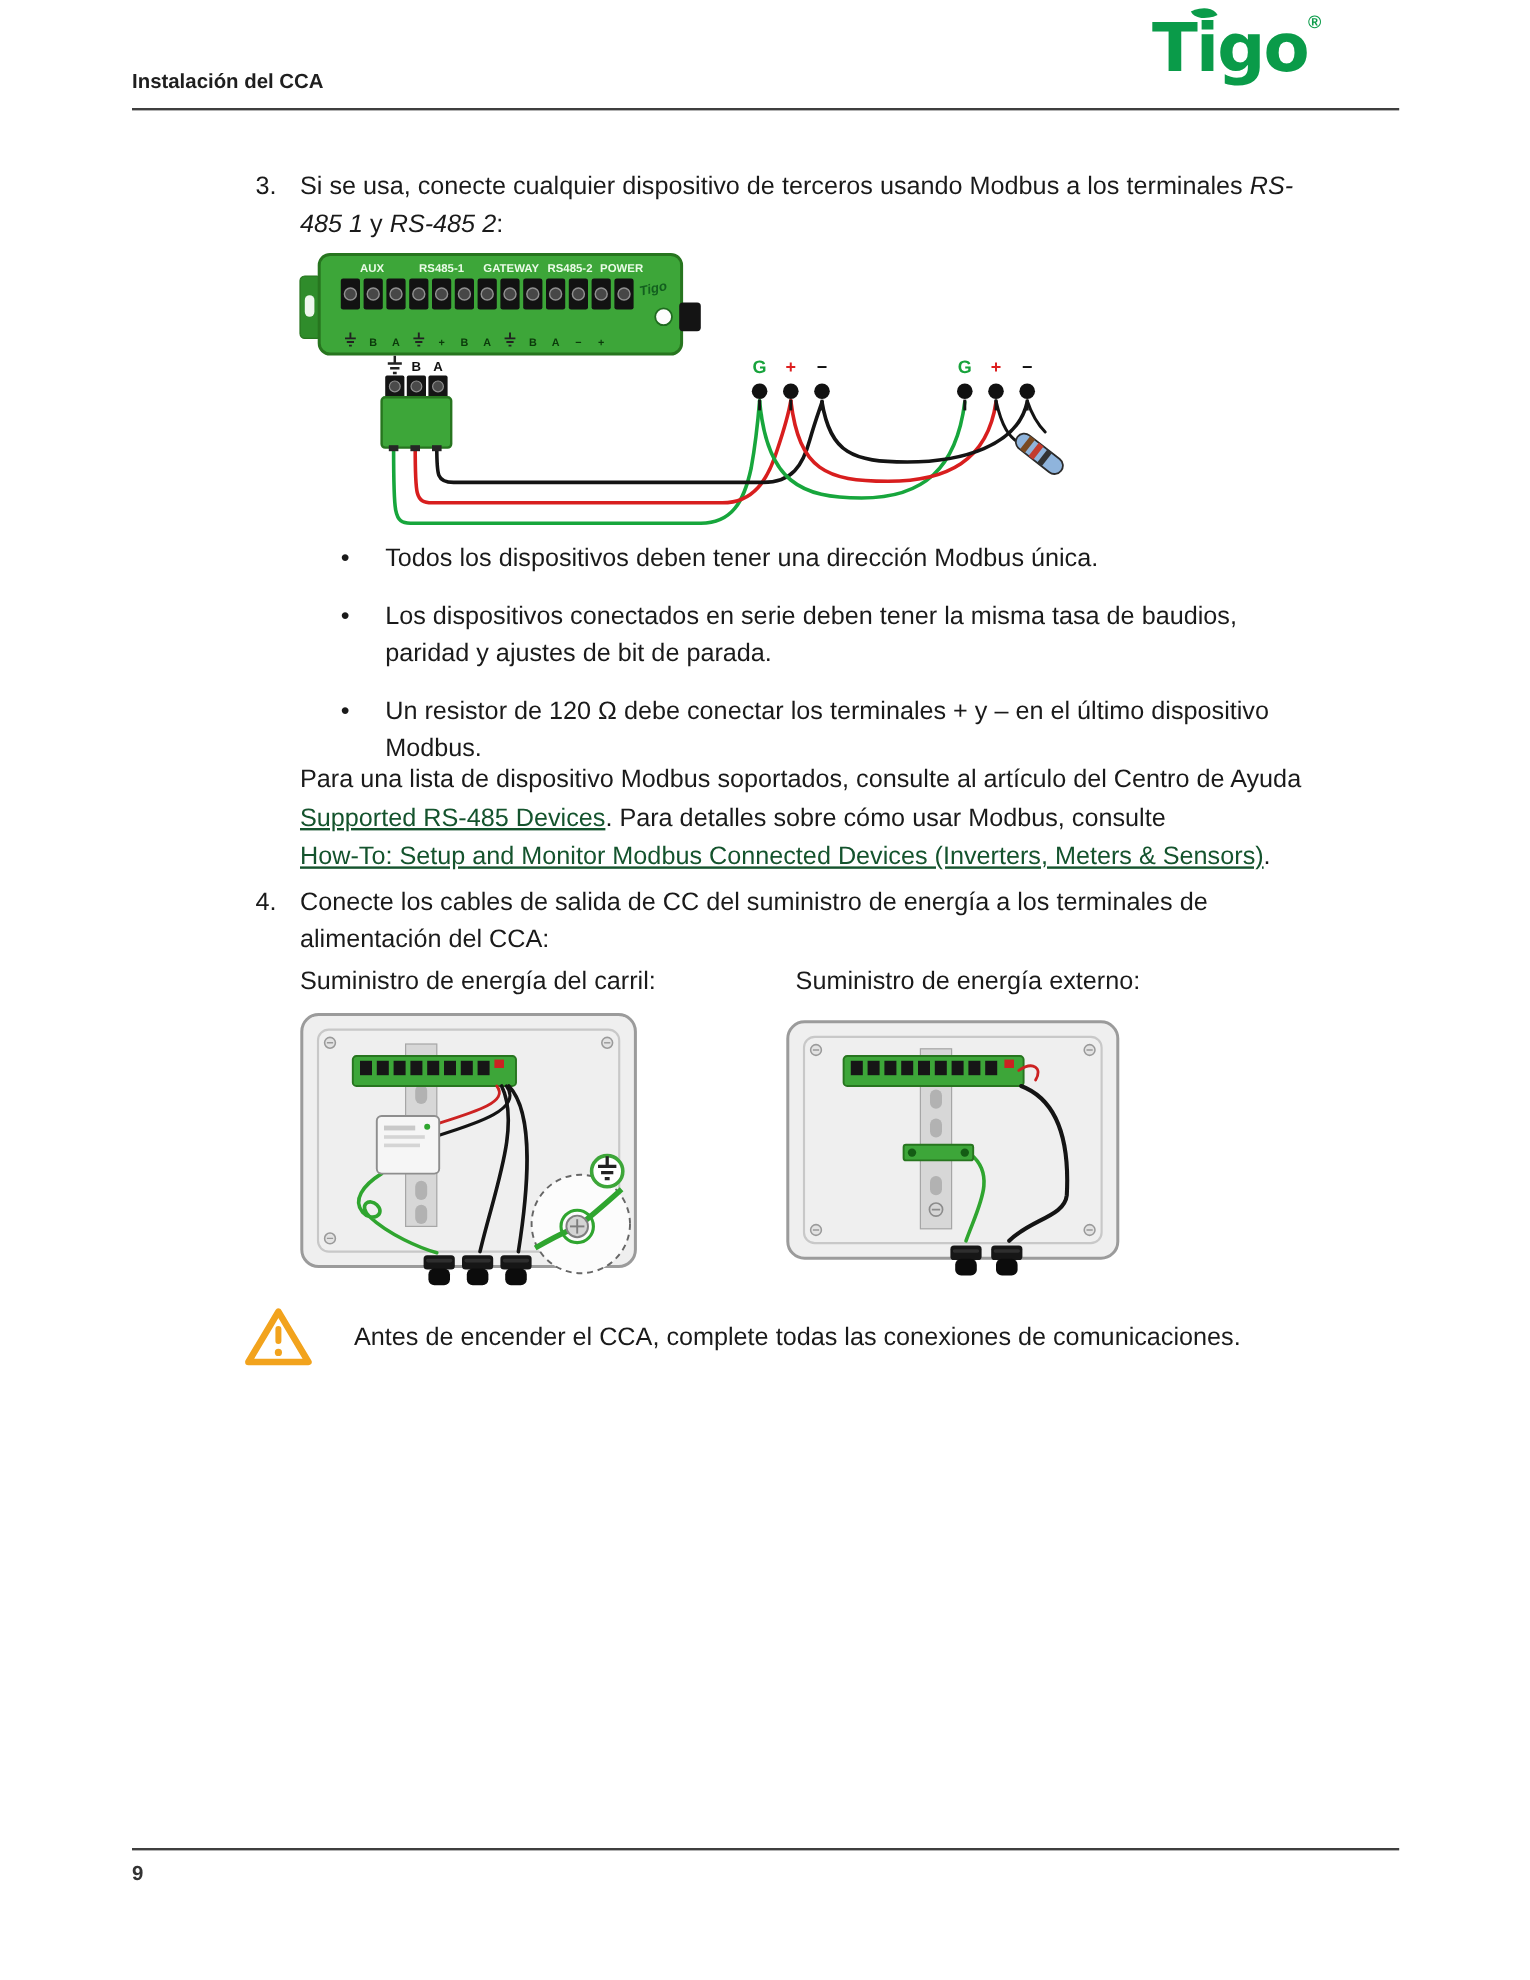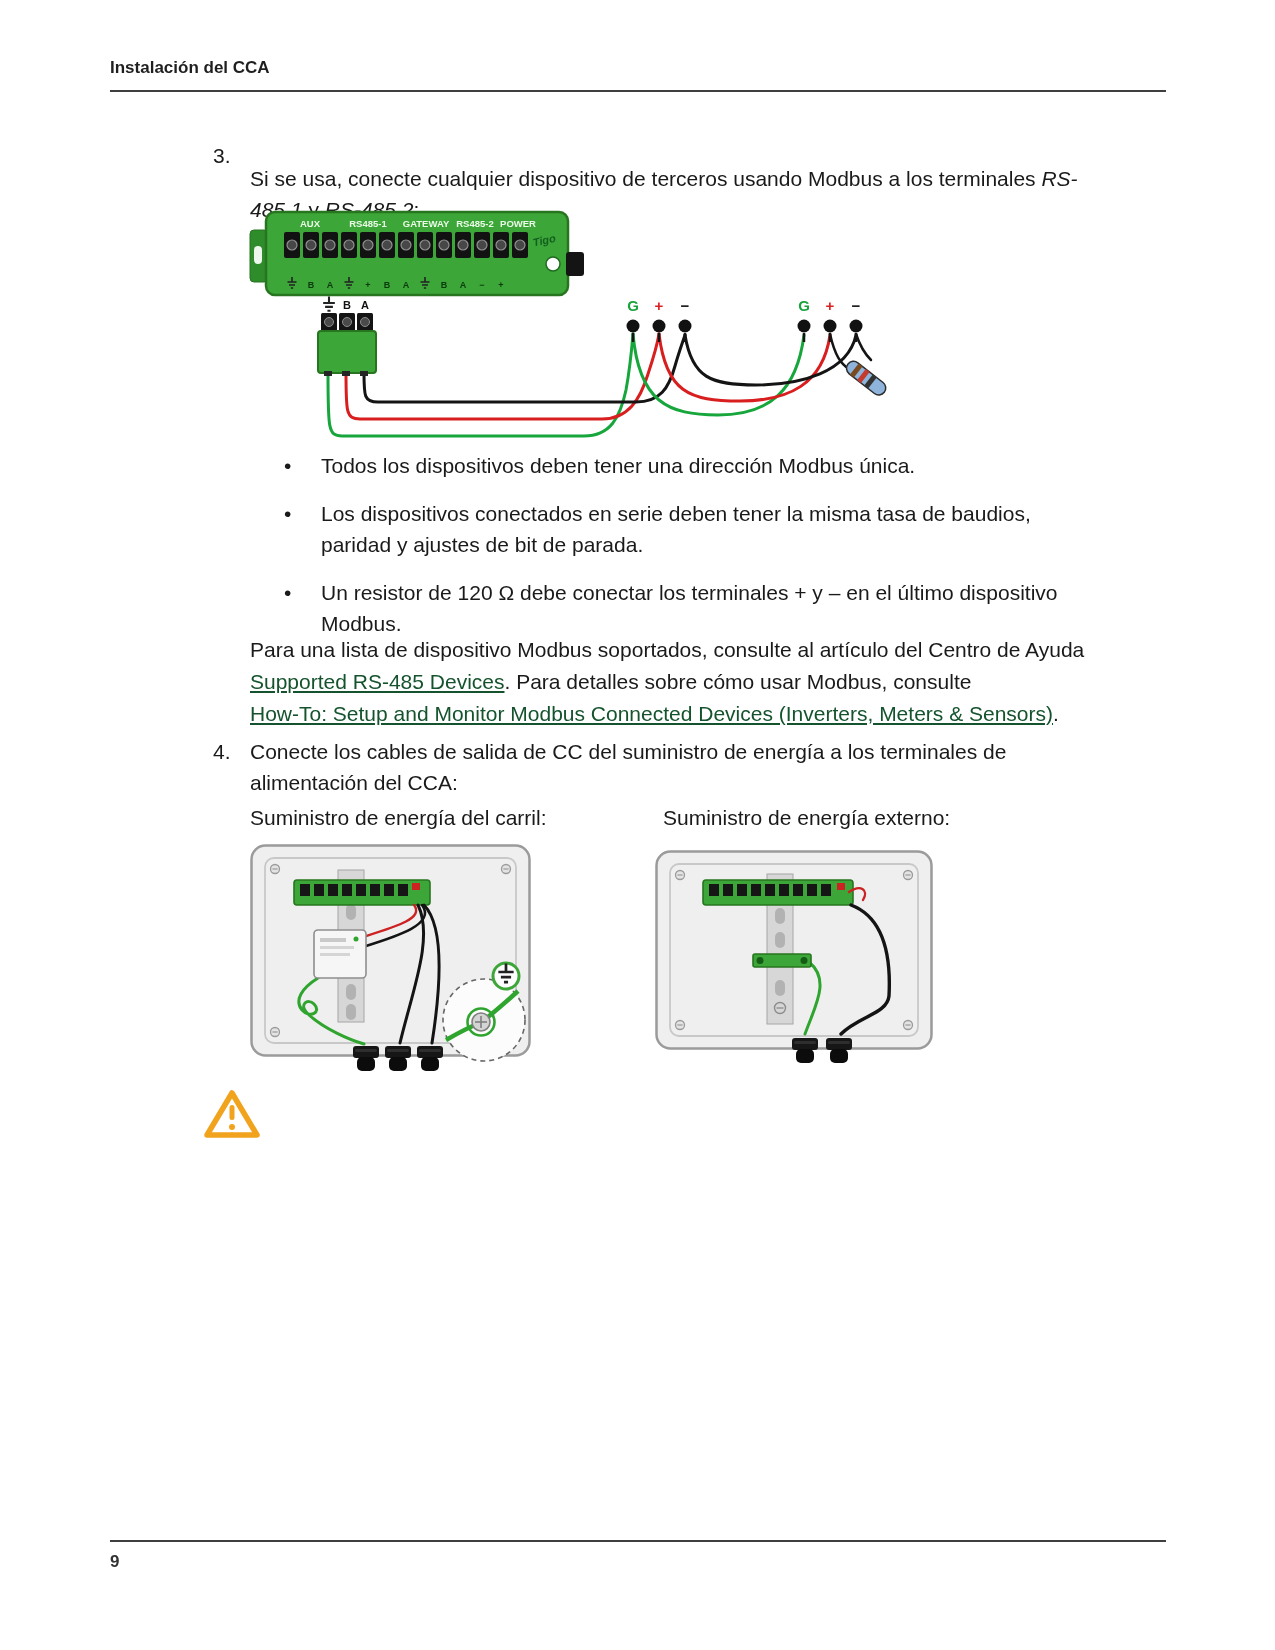--- a/index.html
+++ b/index.html
@@ -13,21 +13,21 @@
   .header-rule  { position:absolute; left:110px; top:90px; width:1056px; border-top:2px solid #3f3f3f; }
   .logo { position:absolute; left:960px; top:8px; width:190px; height:72px; }
   .logo-word { font-family:"DejaVu Sans", sans-serif; font-size:56px; font-weight:bold; color:#0a9b49; letter-spacing:-1.5px; }
   .logo-reg  { font-size:15px; font-weight:bold; color:#0a9b49; vertical-align:top; position:relative; top:2px; }
   .leaf { position:absolute; left:34px; top:-3px; width:19px; height:12px; background:#0a9b49;
           border-radius:0 100% 0 100%; transform:rotate(-25deg); }
   
   .step { position:absolute; display:flex; font-size:21px; line-height:31px; }
   .step-num { width:37px; flex:none; }
   .step3 { left:213px; top:140px; width:895px; }
-  .step3 .step-text { width:845px;margin-top:23px; }
+  .step3 .step-text { width:845px; }
   .step4 { left:213px; top:736px; width:870px; }
   .step4 .step-text { width:820px; }
   em { font-style:italic; }
   .bullets { position:absolute; left:284px; top:450px; width:810px; list-style:none; }
   .bullets li { display:flex; margin-bottom:17px; font-size:21px; line-height:31px; }
   .bullets .dot { width:37px; flex:none; }
   .para { position:absolute; left:250px; top:634px; width:852px; font-size:21px; line-height:32px; }
   .doc-link { color:#14532d; text-decoration:underline; cursor:pointer; }
   .link-block { display:inline-block; }
   .caption { position:absolute; font-size:21px; }
@@ -47,20 +47,24 @@
   .page-num { padding-right:58px; }
   
   .svgt { font-family:"Liberation Sans", sans-serif; }
 </style>
 </head>
 <body>
 
 <div class="page">
 
   <div class="header-title">Instalación del CCA</div>
+  <div class="logo">
+    <span class="logo-word">Tigo</span><span class="logo-reg">®</span>
+    <span class="leaf"></span>
+  </div>
   <div class="header-rule"></div>
 
   <div class="step step3">
     <span class="step-num">3.</span>
     <span class="step-text"><span>Si se usa, conecte cualquier dispositivo de terceros usando Modbus a los terminales </span><em>RS-485 1</em><span> y </span><em>RS-485 2</em><span>:</span></span>
   </div>
 
   <div class="fig-modbus">
     <svg width="650" height="238" viewBox="0 0 650 238">
       <defs>
@@ -323,20 +327,21 @@
       <use href="#gland" transform="translate(186,190)"></use>
     </svg>
   </div>
 
   <div class="warning">
     <svg width="58" height="52" viewBox="0 0 58 52">
       <path d="M29 5 L54 47 L4 47 Z" fill="#fff" stroke="#f2a31d" stroke-width="5.5" stroke-linejoin="round"></path>
       <rect x="26.5" y="17" width="5" height="15" rx="2.5" fill="#f2a31d"></rect>
       <circle cx="29" cy="39" r="3" fill="#f2a31d"></circle>
     </svg>
+    <span class="warning-text">Antes de encender el CCA, complete todas las conexiones de comunicaciones.</span>
   </div>
 
   <div class="footer-rule"></div>
   <div class="footer-row">
     <span class="page-num">9</span>
   </div>
 
 </div>
 
 </body></html>

